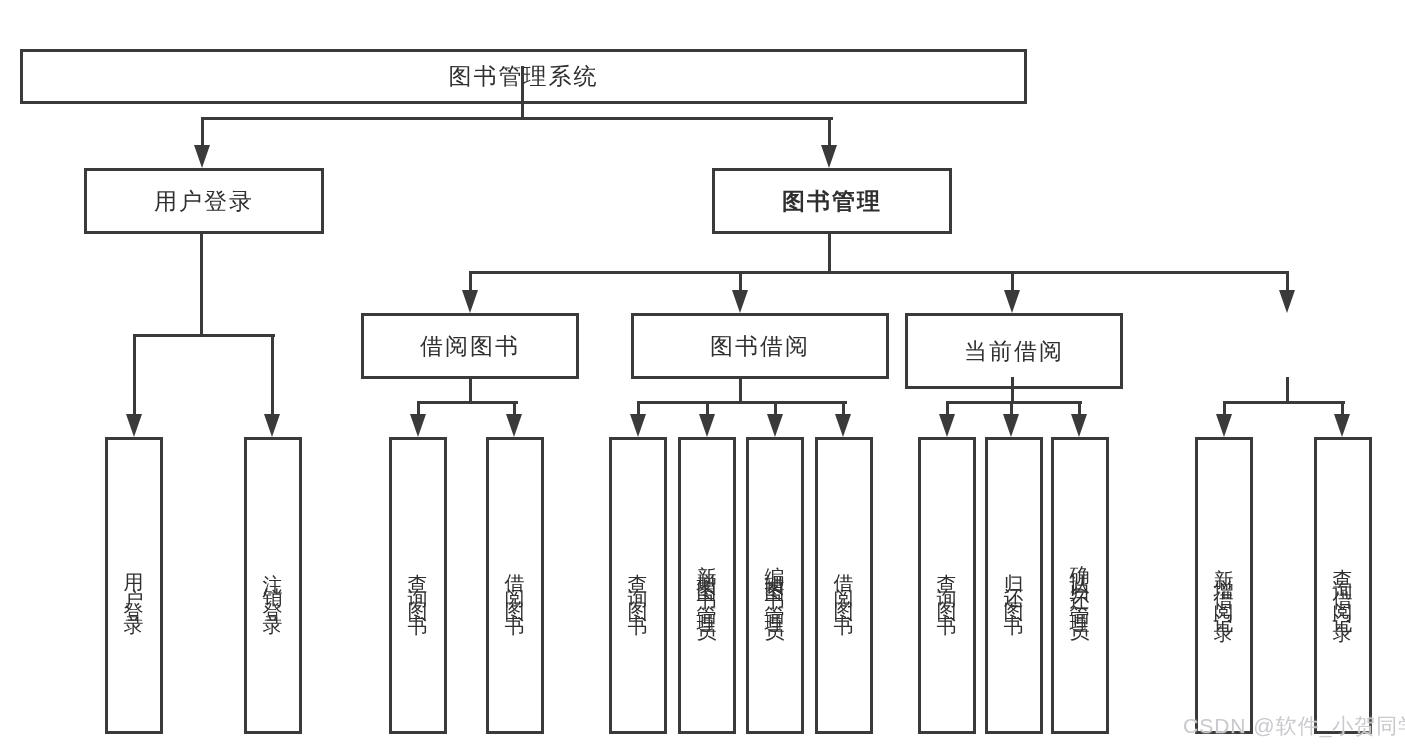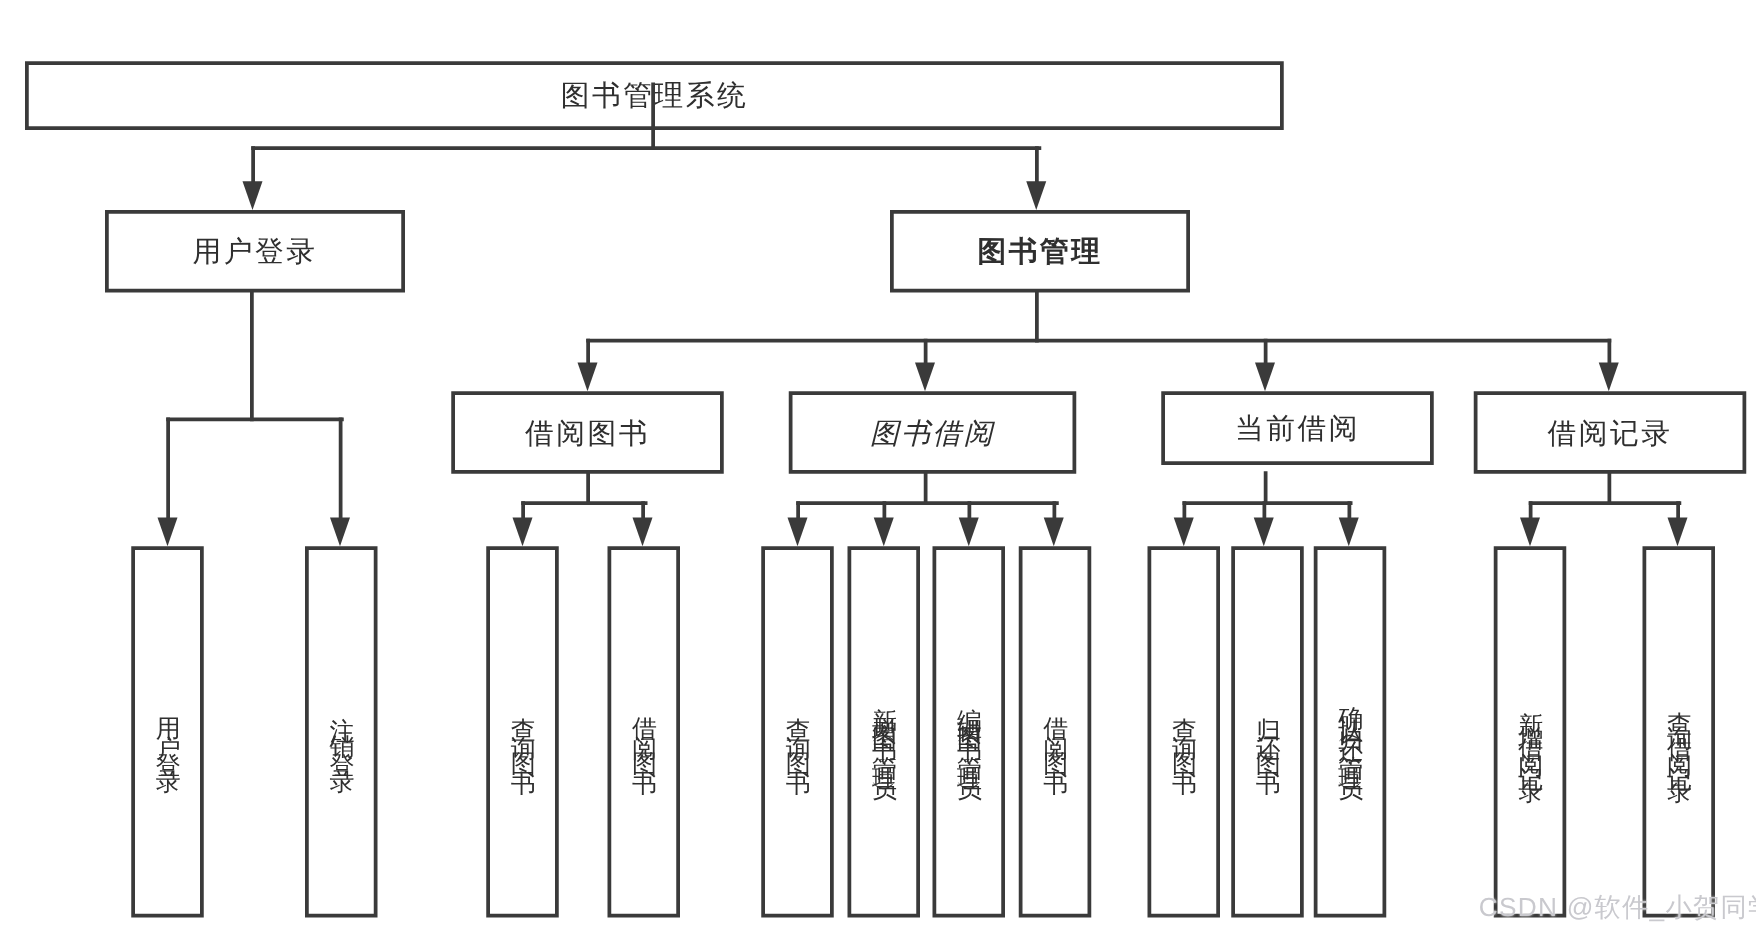--- a/index.html
+++ b/index.html
@@ -70,28 +70,25 @@
   <div class="vl" style="left:739px;top:271px;height:22px;"></div>
   <div class="arr" style="left:732px;top:290px;"></div>
   <div class="vl" style="left:1011px;top:271px;height:22px;"></div>
   <div class="arr" style="left:1004px;top:290px;"></div>
   <div class="vl" style="left:1286px;top:271px;height:22px;"></div>
   <div class="arr" style="left:1279px;top:290px;"></div>
 
   <div class="box" style="left:361px;top:313px;width:218px;height:66px;">
     <span>借阅图书</span>
   </div>
-  <div class="box" style="left:631px;top:313px;width:230px;height:66px;font-style:italic;">
+  <div class="box" style="left:631px;top:313px;width:258px;height:66px;">
     <span>图书借阅</span>
   </div>
-  <div class="box" style="left:905px;top:313px;width:218px;height:59px;margin-left:24px;">
+  <div class="box" style="left:905px;top:313px;width:218px;height:76px;">
     <span>当前借阅</span>
-  </div>
-  <div class="box" style="left:1179px;top:313px;width:218px;height:66px;">
-    <span>借阅记录</span>
   </div>
 
   <div class="vl" style="left:469px;top:377px;height:27px;"></div>
   <div class="hl" style="left:417px;top:401px;width:101px;"></div>
   <div class="vl" style="left:417px;top:401px;height:15px;"></div>
   <div class="arr" style="left:410px;top:414px;"></div>
   <div class="vl" style="left:513px;top:401px;height:15px;"></div>
   <div class="arr" style="left:506px;top:414px;"></div>
 
   <div class="vl" style="left:739px;top:377px;height:27px;"></div>

